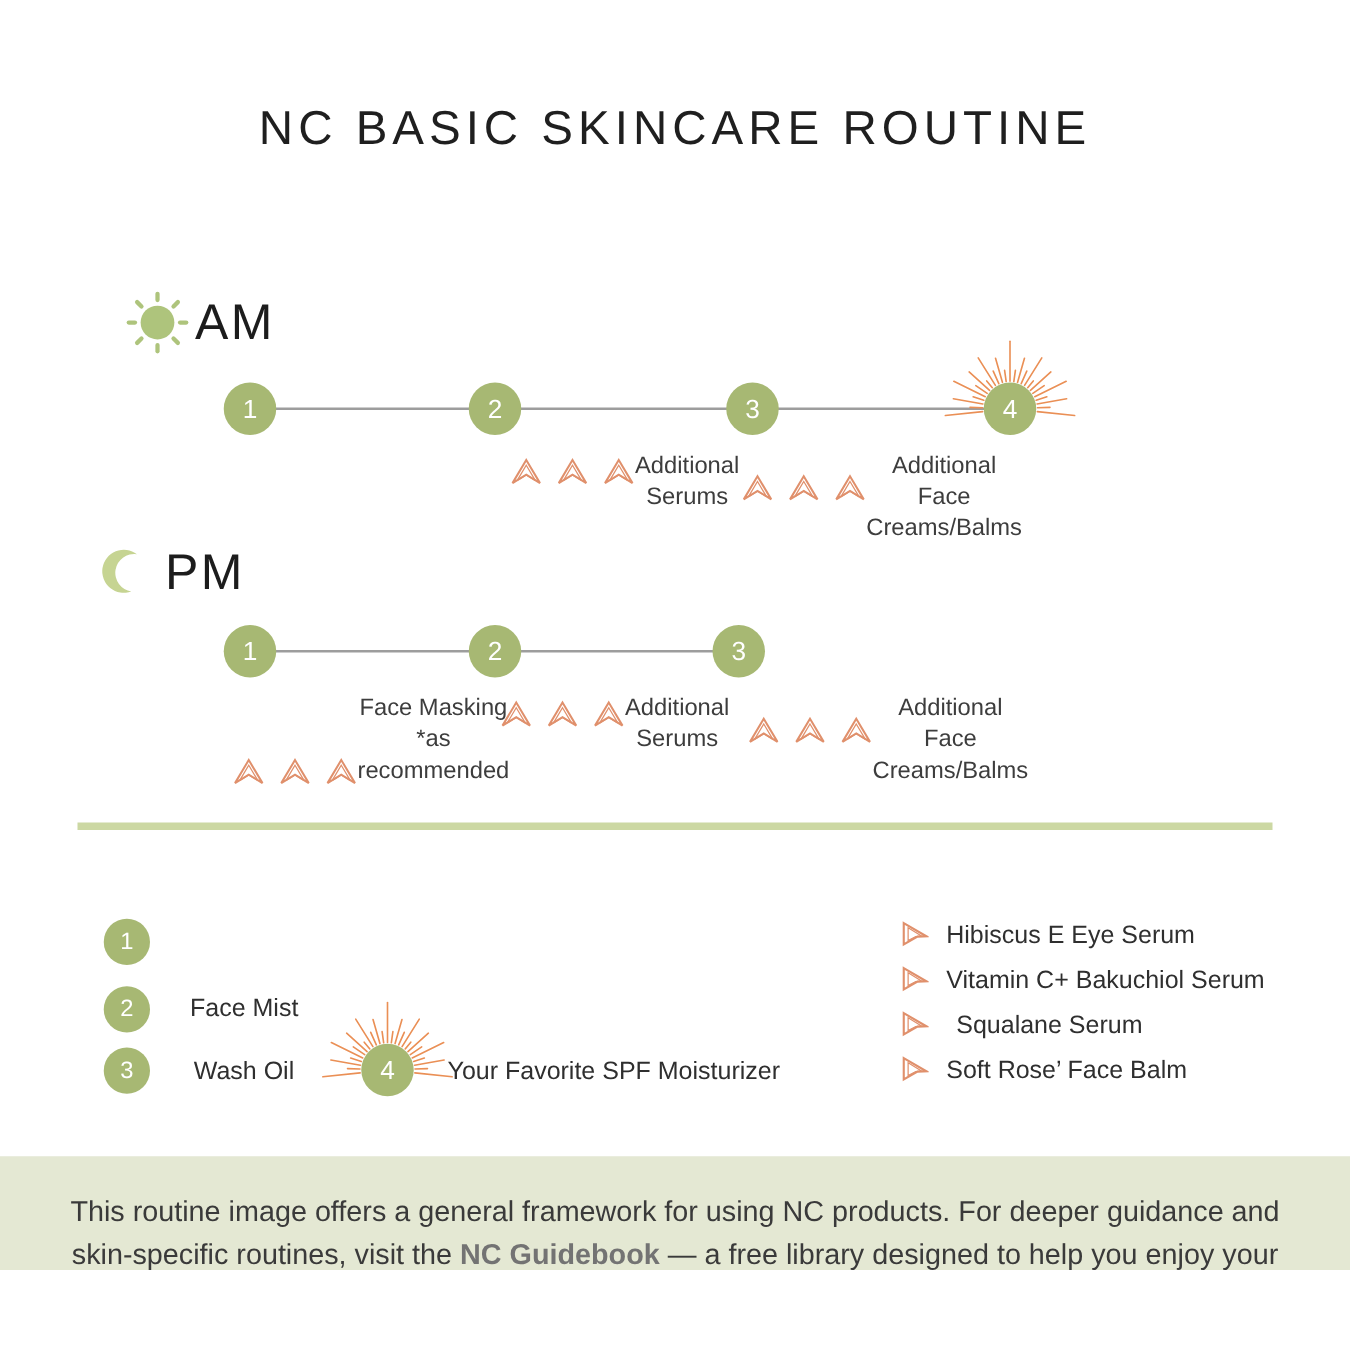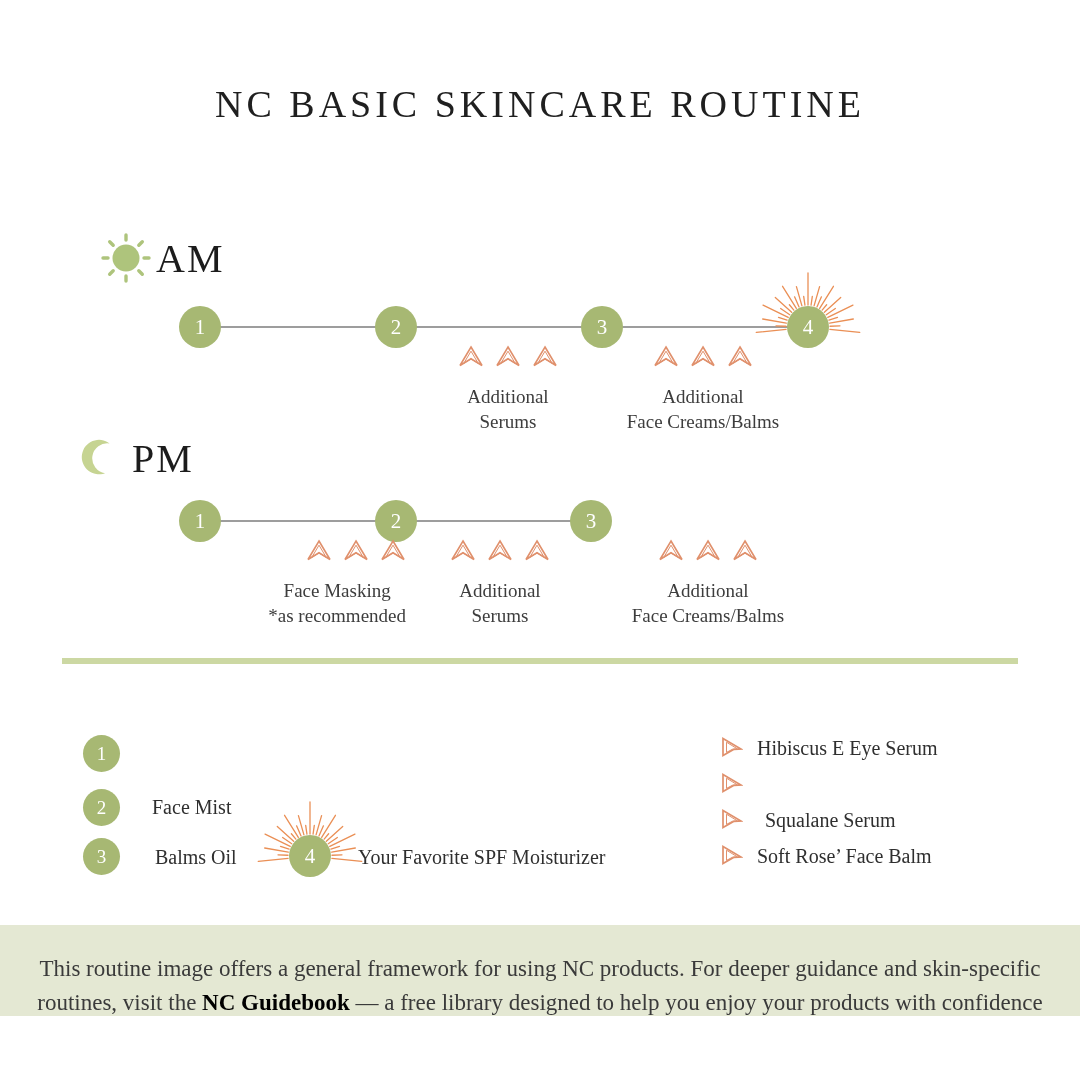--- a/index.html
+++ b/index.html
@@ -1,19 +1,19 @@
 <!DOCTYPE html>
 <html><head>
 <meta charset="utf-8">
 <style>
   html,body{margin:0;padding:0;background:#ffffff;}
   .canvas{
     position:relative;width:1080px;height:1016px;margin:0 auto;
     background:#ffffff;overflow:hidden;
-    font-family:Liberation Serif, serif;
+    font-family:Liberation Sans, sans-serif;
     color:#333;
   }
   .abs{position:absolute;}
   
   .title{
     top:82px;left:0;width:1080px;text-align:center;
     font-size:38px;font-weight:400;letter-spacing:4px;color:#1f1f1f;
   }
   
   .period{display:flex;align-items:center;gap:4px;}
@@ -21,38 +21,38 @@
   
   .tl-line{height:2px;background:#9d9d9d;}
   .step-circle{
     width:42px;height:42px;border-radius:50%;background:#a7b873;
     display:flex;align-items:center;justify-content:center;
   }
   .step-circle span{color:#ffffff;font-size:21px;line-height:1;}
   .step-circle.small{width:37px;height:37px;}
   .step-circle.small span{font-size:19px;}
   
-  .annot{display:flex;flex-direction:column;align-items:center;}
+  .annot{display:flex;flex-direction:row;align-items:center;}
   .tri-row{display:flex;gap:11px;}
   .annot-label{margin-top:16px;text-align:center;font-size:19px;line-height:25px;color:#3d3d3d;}
   
   .divider{background:#ccd8a3;}
   
   .legend-label{font-size:20px;color:#2f2f2f;line-height:24px;}
   .product-row .legend-label{white-space:nowrap;}
   
   .footer{
     top:925px;left:0;width:1080px;height:155px;background:#e4e8d3;
     display:flex;align-items:center;justify-content:center;
   }
   .footer p{
     margin:0;max-width:1010px;text-align:center;
     font-size:23px;line-height:34px;color:#3a3a3a;
   }
-  .footer b{font-weight:700;color:#000000;}
+  .footer b{font-weight:700;color:#737373;}
   svg{display:block;}
   .defs{position:absolute;width:0;height:0;overflow:hidden;}
 </style>
 </head>
 <body>
 
 <svg class="defs" aria-hidden="true">
   <defs>
     <g id="tri-up" fill="none" stroke="#e0906c">
       <path d="M13 3 L24 21.5 L13 14.7 L2 21.5 Z" stroke-width="1.6"></path>
@@ -250,21 +250,21 @@
     </div>
 
   <div class="abs step-circle small" style="top:789px;left:83px;">
       <span>2</span>
     </div>
   <div class="abs legend-label" style="top:795px;left:152px;">Face Mist</div>
 
   <div class="abs step-circle small" style="top:838px;left:83px;">
       <span>3</span>
     </div>
-  <div class="abs legend-label" style="top:845px;left:155px;">Balms Oil</div>
+  <div class="abs legend-label" style="top:845px;left:155px;">Wash Oil</div>
 
   <span class="abs" style="top:792px;left:250px;">
     <svg width="120" height="128" viewBox="0 0 120 128">
         <g transform="translate(60,64)">
           <use href="#sunburst"></use>
         </g>
       </svg>
   </span>
   <div class="abs step-circle" style="top:835px;left:289px;">
       <span>4</span>
@@ -274,20 +274,21 @@
   <div class="abs product-row" style="top:736px;left:719px;display:flex;gap:14px;">
     <svg width="24" height="24" viewBox="0 0 24 24">
         <use href="#tri-right"></use>
       </svg>
     <span class="legend-label">Hibiscus E Eye Serum</span>
   </div>
   <div class="abs product-row" style="top:772px;left:719px;display:flex;gap:14px;align-items:center;">
     <svg width="24" height="24" viewBox="0 0 24 24">
         <use href="#tri-right"></use>
       </svg>
+    <span class="legend-label">Vitamin C+ Bakuchiol Serum</span>
   </div>
   <div class="abs product-row" style="top:808px;left:719px;display:flex;gap:22px;align-items:center;">
     <svg width="24" height="24" viewBox="0 0 24 24">
         <use href="#tri-right"></use>
       </svg>
     <span class="legend-label">Squalane Serum</span>
   </div>
   <div class="abs product-row" style="top:844px;left:719px;display:flex;gap:14px;align-items:center;">
     <svg width="24" height="24" viewBox="0 0 24 24">
         <use href="#tri-right"></use>

